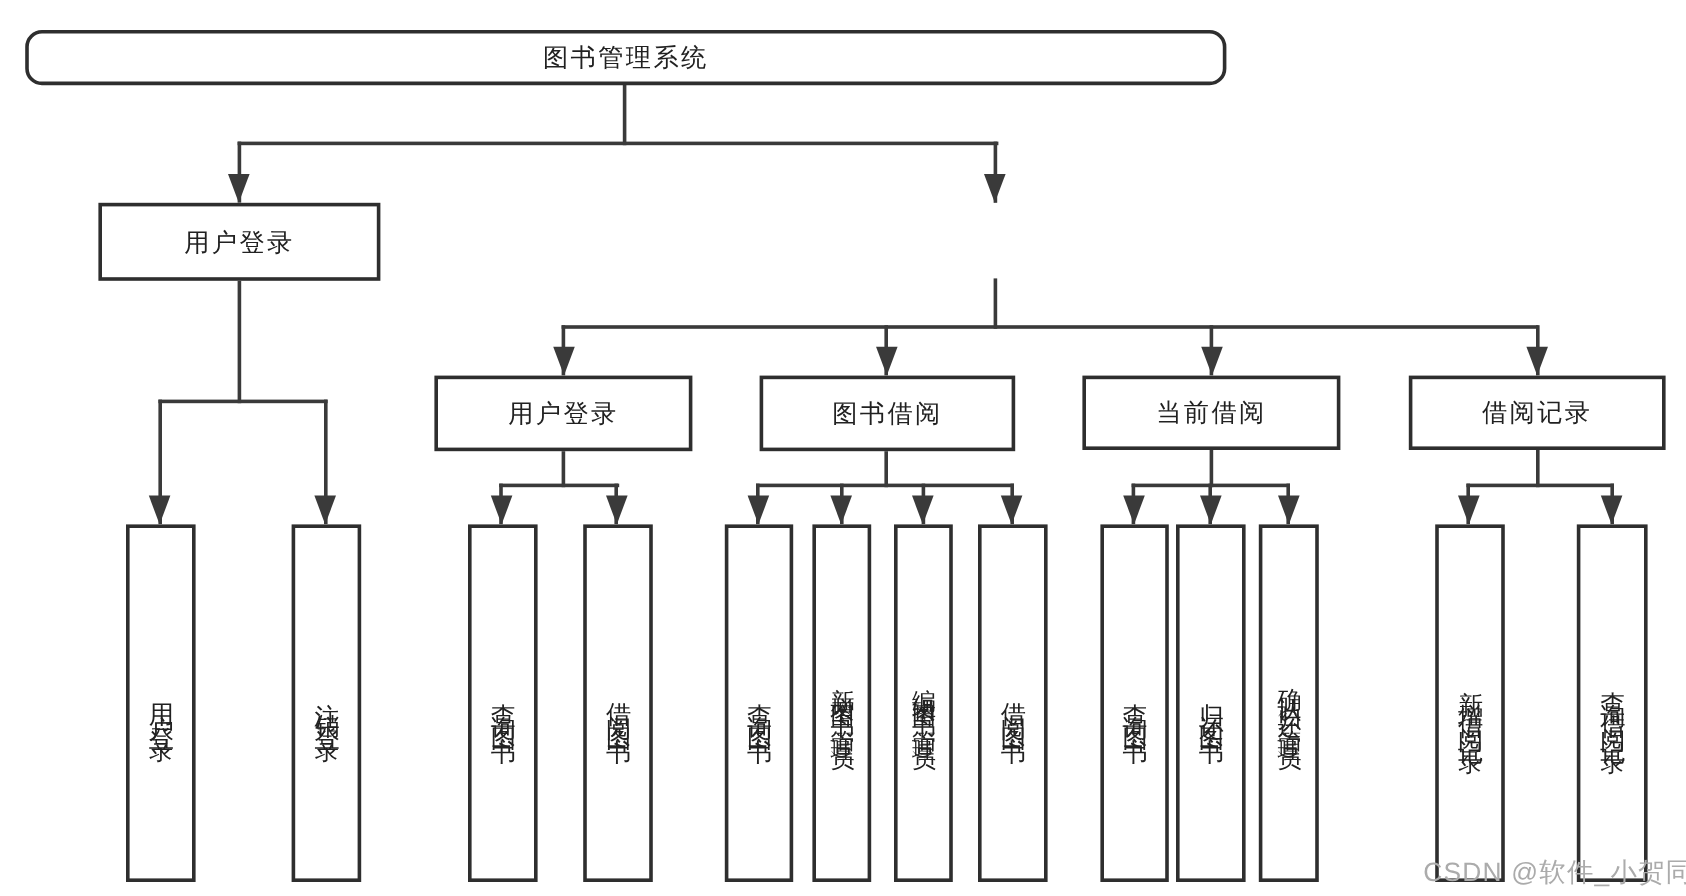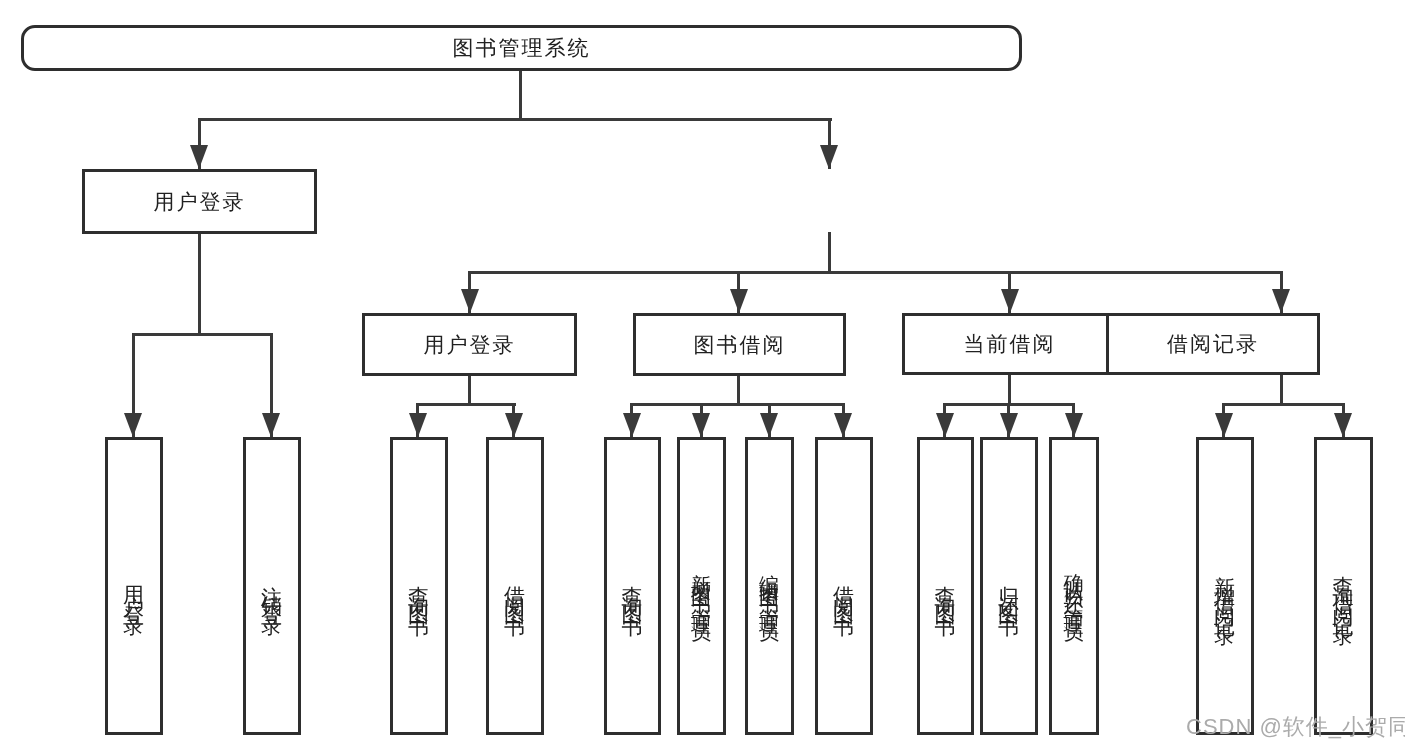--- a/index.html
+++ b/index.html
@@ -83,21 +83,21 @@
   <div class="vline" style="left:737px; top:271px; height:42px;"></div>
   <div class="arrow" style="left:730px; top:289px;"></div>
   <div class="vline" style="left:1008px; top:271px; height:42px;"></div>
   <div class="arrow" style="left:1001px; top:289px;"></div>
   <div class="vline" style="left:1280px; top:271px; height:42px;"></div>
   <div class="arrow" style="left:1272px; top:289px;"></div>
 
   <div class="box" style="left:362px; top:313px; width:215px; height:63px;">用户登录</div>
   <div class="box" style="left:633px; top:313px; width:213px; height:63px;">图书借阅</div>
   <div class="box" style="left:902px; top:313px; width:215px; height:62px;">当前借阅</div>
-  <div class="box" style="left:1106px; top:313px; width:214px; height:62px;">借阅记录</div>
+  <div class="box" style="left:1174px; top:313px; width:214px; height:62px;">借阅记录</div>
 
   <div class="vline" style="left:468px; top:374px; height:32px;"></div>
   <div class="hline" style="left:416px; top:403px; width:100px;"></div>
   <div class="vline" style="left:416px; top:403px; height:34px;"></div>
   <div class="arrow" style="left:409px; top:413px;"></div>
   <div class="vline" style="left:512px; top:403px; height:34px;"></div>
   <div class="arrow" style="left:505px; top:413px;"></div>
 
   <div class="vline" style="left:737px; top:374px; height:32px;"></div>
   <div class="hline" style="left:630px; top:403px; width:215px;"></div>

